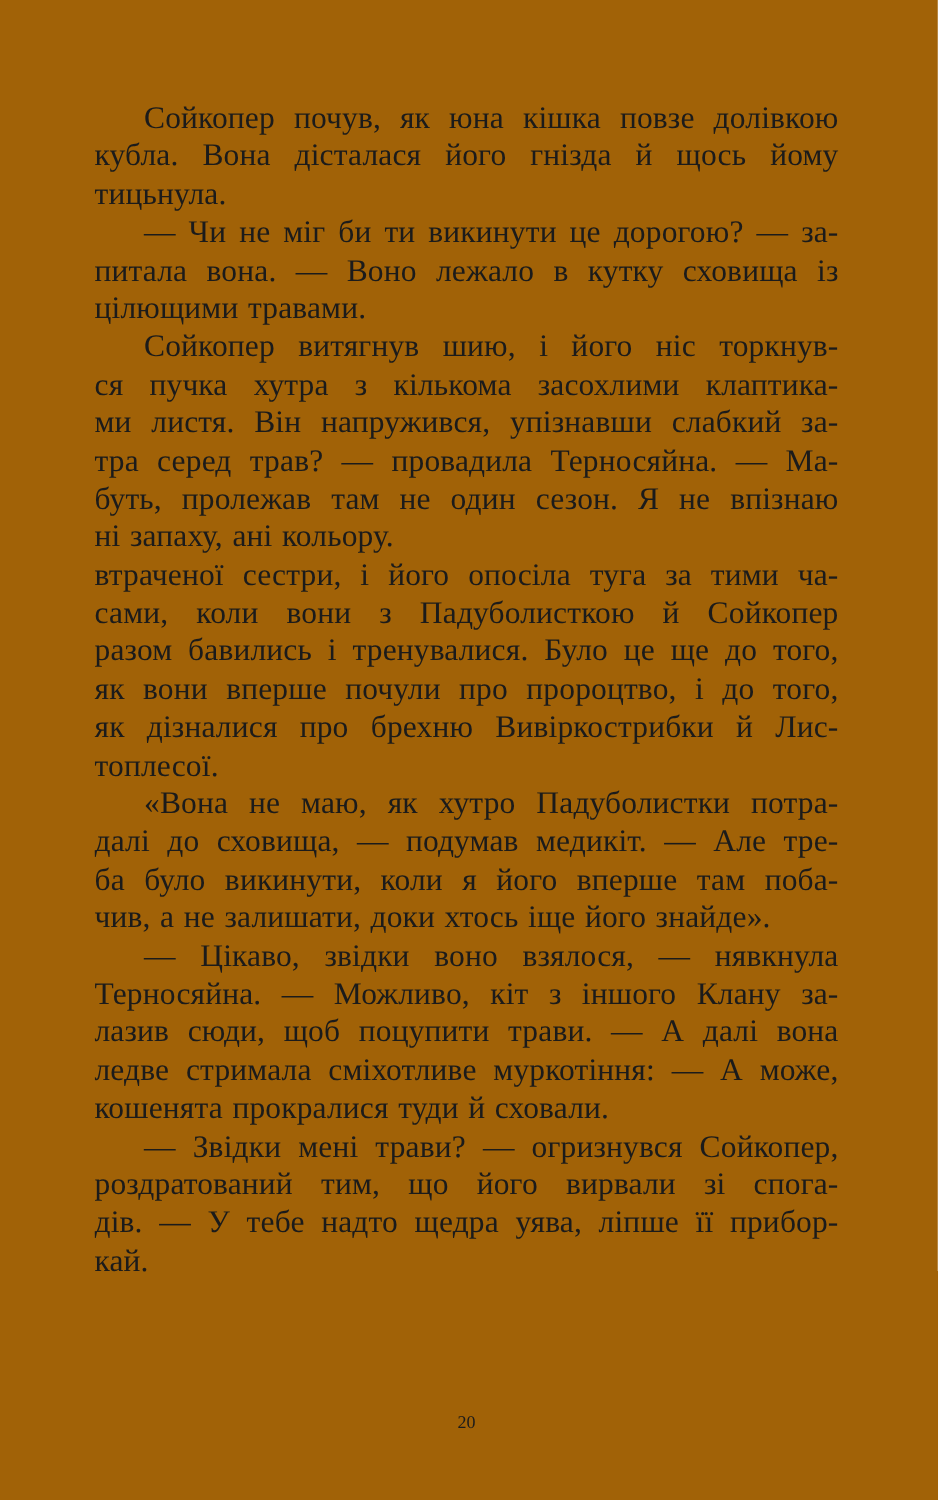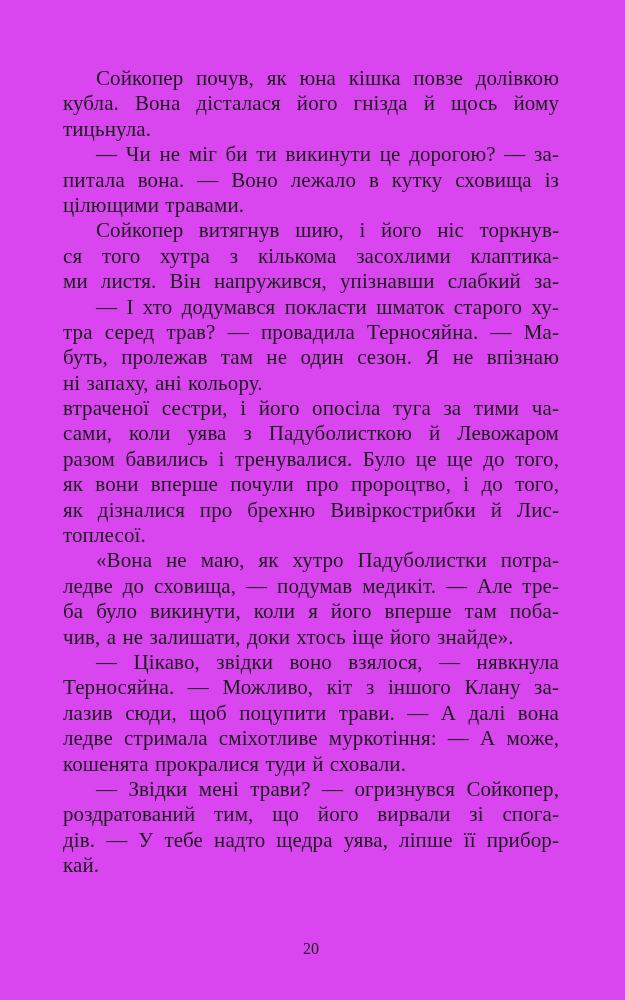--- a/index.html
+++ b/index.html
@@ -11,21 +11,21 @@
     height: 1000px;
     background: #fcfcfa;
     font-family: "Liberation Serif", "DejaVu Serif", serif;
     color: #1b1b1b;
   }
   .page {
     position: relative;
     width: 625px;
     height: 1000px;
     overflow: hidden;
-    background: #d946ef;
+    background: #a16207;
   }
   .text-block {
     position: absolute;
     left: 63px;
     top: 66px;
     width: 496px;
   }
   .paragraph {
     margin: 0;
     padding: 0;
@@ -47,21 +47,21 @@
   .line.last {
     text-align: right;
     text-align-last: left;
   }
   .page-number {
     position: absolute;
     left: 63px;
     top: 936px;
     width: 496px;
     text-align: center;
-    font-size: 16px;
+    font-size: 12px;
     line-height: 25px;
   }
 </style>
 </head>
 <body>
 
 <div class="page">
   <div class="text-block">
 
     <div class="paragraph">
@@ -71,43 +71,42 @@
     </div>
 
     <div class="paragraph">
       <div class="line first">— Чи не міг би ти викинути це дорогою? — за-</div>
       <div class="line">питала вона. — Воно лежало в кутку сховища із</div>
       <div class="line last">цілющими травами.</div>
     </div>
 
     <div class="paragraph">
       <div class="line first">Сойкопер витягнув шию, і його ніс торкнув-</div>
-      <div class="line">ся того хутра з кількома засохлими клаптика-</div>
+      <div class="line">ся пучка хутра з кількома засохлими клаптика-</div>
       <div class="line">ми листя. Він напружився, упізнавши слабкий за-</div>
     </div>
 
     <div class="paragraph">
-      <div class="line first">— І хто додумався покласти шматок старого ху-</div>
       <div class="line">тра серед трав? — провадила Терносяйна. — Ма-</div>
       <div class="line">буть, пролежав там не один сезон. Я не впізнаю</div>
       <div class="line last">ні запаху, ані кольору.</div>
     </div>
 
     <div class="paragraph">
       <div class="line">втраченої сестри, і його опосіла туга за тими ча-</div>
-      <div class="line">сами, коли уява з Падуболисткою й Левожаром</div>
+      <div class="line">сами, коли вони з Падуболисткою й Сойкопер</div>
       <div class="line">разом бавились і тренувалися. Було це ще до того,</div>
       <div class="line">як вони вперше почули про пророцтво, і до того,</div>
       <div class="line">як дізналися про брехню Вивіркострибки й Лис-</div>
       <div class="line last">топлесої.</div>
     </div>
 
     <div class="paragraph">
       <div class="line first">«Вона не маю, як хутро Падуболистки потра-</div>
-      <div class="line">ледве до сховища, — подумав медикіт. — Але тре-</div>
+      <div class="line">далі до сховища, — подумав медикіт. — Але тре-</div>
       <div class="line">ба було викинути, коли я його вперше там поба-</div>
       <div class="line last">чив, а не залишати, доки хтось іще його знайде».</div>
     </div>
 
     <div class="paragraph">
       <div class="line first">— Цікаво, звідки воно взялося, — нявкнула</div>
       <div class="line">Терносяйна. — Можливо, кіт з іншого Клану за-</div>
       <div class="line">лазив сюди, щоб поцупити трави. — А далі вона</div>
       <div class="line">ледве стримала сміхотливе муркотіння: — А може,</div>
       <div class="line last">кошенята прокралися туди й сховали.</div>

